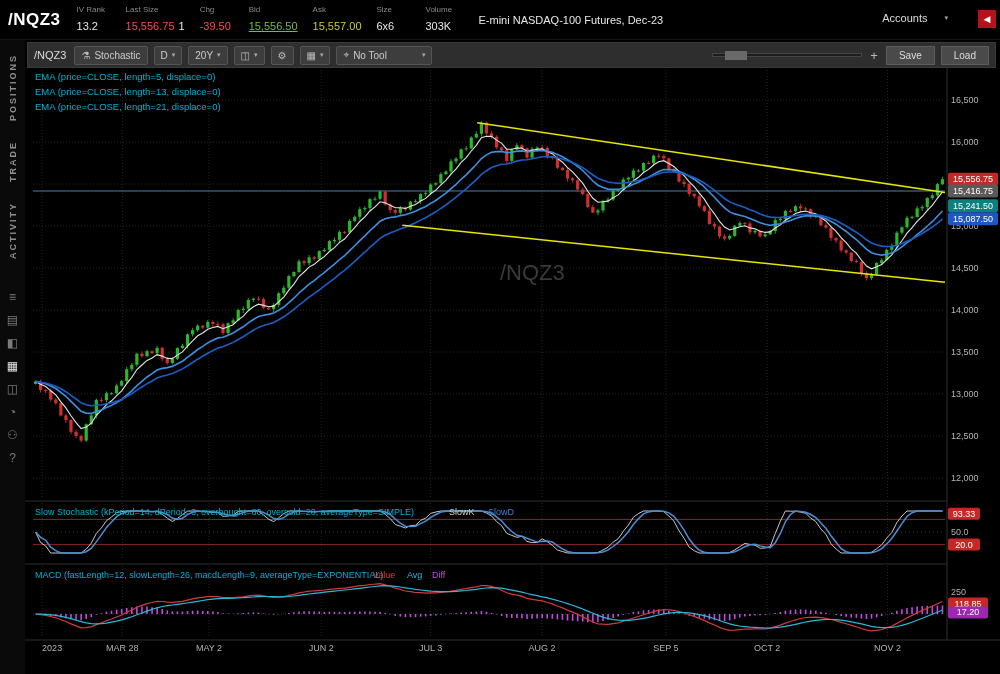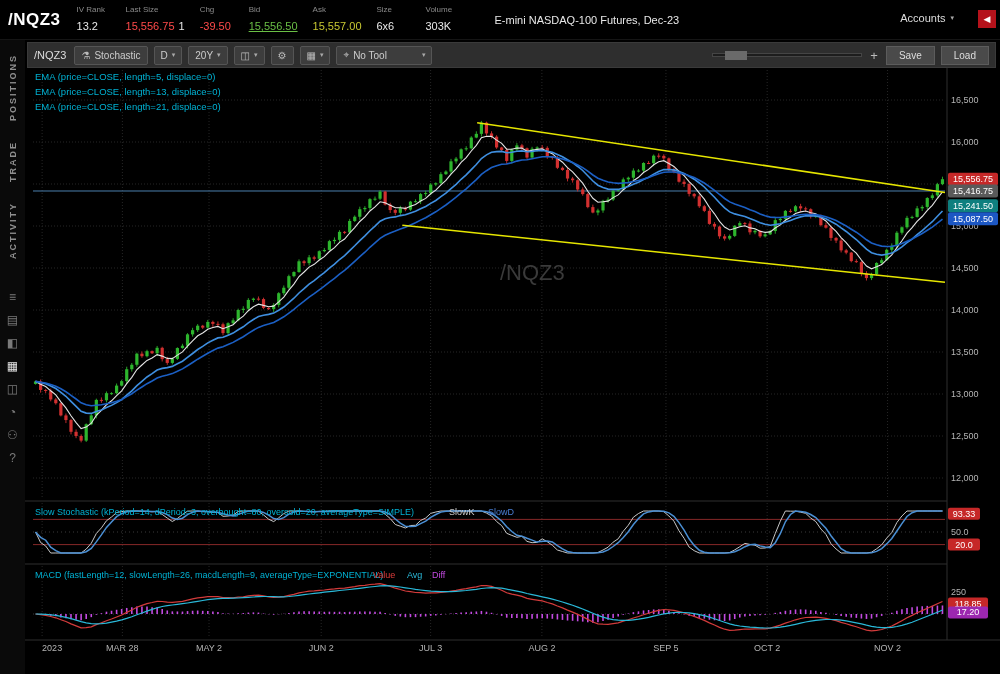--- a/index.html
+++ b/index.html
@@ -8,23 +8,23 @@
   .app{width:1000px;height:480px;background:#000;position:relative}
   
   .topbar{height:40px;background:#000;display:flex;align-items:center;padding:0 8px;
     position:relative;border-bottom:1px solid #151515}
   .sym{font-size:17px;color:#fff;font-weight:bold;margin-right:16px;letter-spacing:.5px}
   .stat{margin-right:15px;min-width:34px}
   .sl{font-size:8px;color:#8a8a8a;margin-bottom:2px;white-space:nowrap}
   .svrow{white-space:nowrap}
   .sv{font-size:11px;color:#e8e8e8}
   .svx{font-size:11px;color:#e8e8e8;margin-left:4px}
-  .desc{font-size:11px;color:#e8e8e8;margin-left:20px;white-space:nowrap}
-  .accounts{position:absolute;right:46px;top:12px;color:#ddd;font-size:11px;display:flex;
-    gap:5px;align-items:center;cursor:pointer}
+  .desc{font-size:11px;color:#e8e8e8;margin-left:4px;white-space:nowrap}
+  .accounts{position:absolute;right:52px;top:12px;color:#ddd;font-size:11px;display:flex;
+    gap:17px;align-items:center;cursor:pointer}
   .caret{font-size:7px;color:#aaa}
   .redbox{position:absolute;right:4px;top:10px;width:18px;height:18px;background:#b5121b;
     color:#fff;font-size:9px;display:flex;align-items:center;justify-content:center;cursor:pointer}
   
   .bodyrow{display:flex;height:634px}
   .sidebar{width:25px;background:#0a0a0a;display:flex;flex-direction:column;align-items:center;
     padding-top:14px;flex-shrink:0}
   .vtab{writing-mode:vertical-rl;transform:rotate(180deg);color:#8f8f8f;font-size:9px;
     font-weight:bold;letter-spacing:2px;margin-bottom:20px;cursor:pointer}
   .sideicons{display:flex;flex-direction:column;gap:10px;margin-top:12px}

